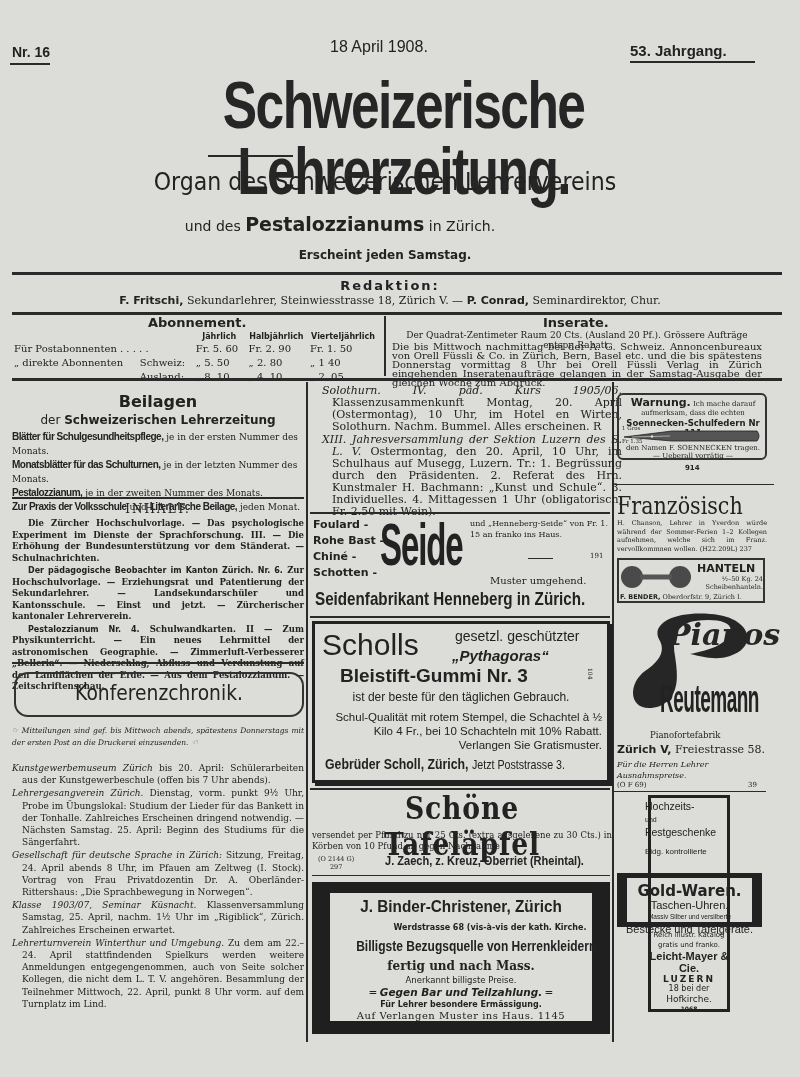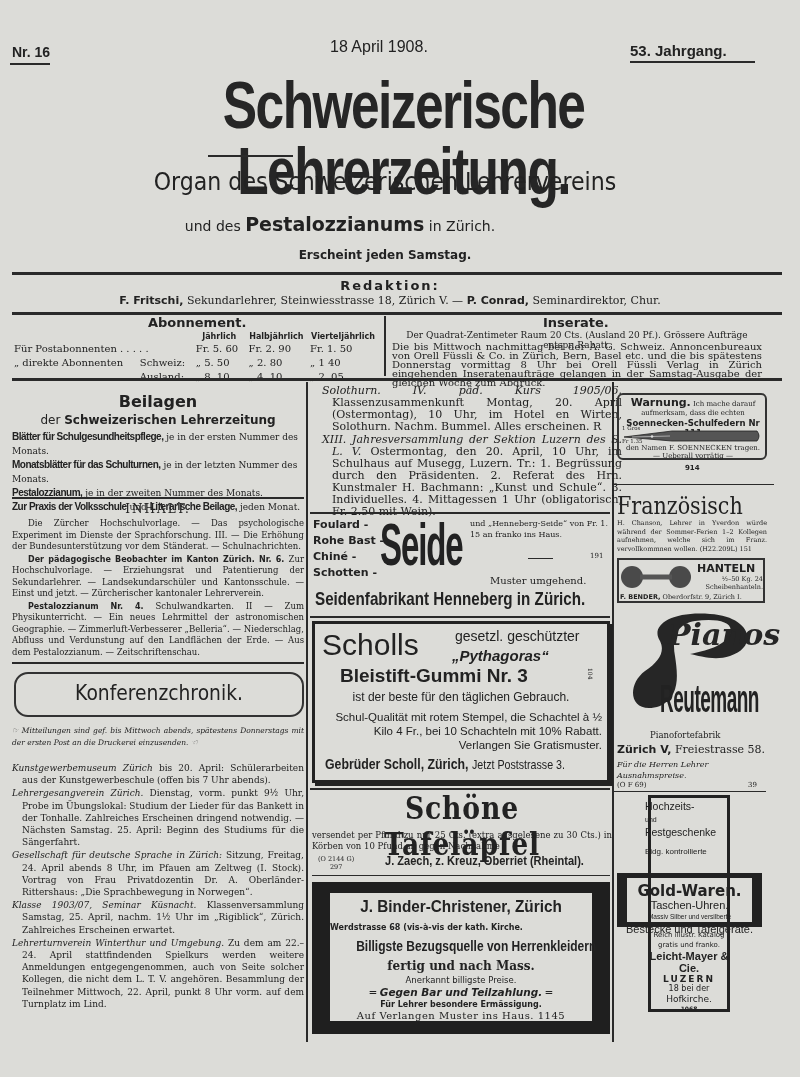--- a/index.html
+++ b/index.html
@@ -39,21 +39,21 @@
   .inserate-line1 { left: 392px; top: 330px; width: 370px; text-align: center; font-size: 9px; }
   .inserate-body { left: 392px; top: 342px; width: 370px; text-align: justify; font-size: 10px; line-height: 9px; }
   .beilagen-title { top: 392px; width: 292px; left: 12px; text-align: center;
                     font: bold 16px "DejaVu Sans", sans-serif; }
   .beilagen-sub { top: 413px; width: 292px; left: 12px; text-align: center;
                   font: 12px "DejaVu Sans", sans-serif; }
   .beilagen-sub b { font-weight: bold; }
   .beilagen-list { top: 430px; left: 12px; width: 295px; font-size: 9px; line-height: 14px; }
   .beilagen-list b { font: bold 10px "Liberation Sans", sans-serif; letter-spacing: -0.5px; }
   .inhalt-title { top: 502px; left: 12px; width: 292px; text-align: center; font-size: 12px; letter-spacing: 2px; }
-  .inhalt-body { top: 518px; left: 12px; width: 292px; font-size: 8.5px; line-height: 11.5px; text-align: justify; }
+  .inhalt-body { top: 518px; left: 12px; width: 292px; font-size: 8.5px; line-height: 11.5px; text-align: justify; font-weight: bold; }
   .inhalt-body p { text-indent: 16px; margin-bottom: 1px; }
   .inhalt-body b { font-family: "DejaVu Sans", sans-serif; font-size: 8px; }
   .konf-box { left: 14px; top: 672px; width: 290px; height: 45px; border: 2px solid #333;
               border-radius: 14px; }
   .konf-title { left: 14px; top: 680px; width: 290px; text-align: center;
                 font: 22px "DejaVu Sans", sans-serif; transform: scaleX(0.85); }
   .konf-note { left: 12px; top: 725px; width: 292px; font-size: 7.5px; line-height: 12px; font-style: italic; text-align: justify; }
   .konf-entries { left: 12px; top: 762px; width: 292px; font-size: 9px; line-height: 12.2px; text-align: justify; }
   .entry { padding-left: 10px; text-indent: -10px; margin-bottom: 1px; }
   .entry i { font-style: italic; }
@@ -81,21 +81,21 @@
   .scholls-foot span { font-weight: normal; font-size: 13px; }
   .schoene-title { left: 312px; top: 790px; width: 300px; text-align: center;
                    font: bold 31px "DejaVu Serif", serif; letter-spacing: 1px; transform: scaleX(0.86); }
   .schoene-body { left: 312px; top: 830px; width: 300px; font-size: 8.5px; line-height: 11px; text-align: justify; }
   .schoene-code { left: 318px; top: 855px; font-size: 6.5px; text-align: center; line-height: 8px; }
   .schoene-foot { left: 385px; top: 853px; font: bold 13px "Liberation Sans", sans-serif; transform: scaleX(0.85); transform-origin: 0 0; white-space: nowrap; }
   .binder-outer { left: 312px; top: 882px; width: 298px; height: 152px; background: #1f1f1f; }
   .binder-inner { left: 330px; top: 893px; width: 262px; height: 128px; background: #dcdcd8; }
   .binder-title { left: 330px; top: 897px; width: 262px; text-align: center;
                   font: bold 17px "Liberation Sans", sans-serif; transform: scaleX(0.9); }
-  .binder-addr { left: 330px; top: 923px; width: 288px; text-align: left; font: bold 8px "DejaVu Sans", sans-serif; }
+  .binder-addr { left: 346px; top: 923px; width: 288px; text-align: center; font: bold 8px "DejaVu Sans", sans-serif; }
   .binder-billig { left: 330px; top: 937px; width: 262px; text-align: center;
                    font: bold 15px "Liberation Sans", sans-serif; transform: scaleX(0.8); white-space: nowrap; }
   .binder-fertig { left: 330px; top: 959px; width: 262px; text-align: center; font: bold 12px "DejaVu Serif", serif; }
   .binder-anerk { left: 330px; top: 975px; width: 262px; text-align: center; font: 8.5px "DejaVu Sans", sans-serif; }
   .binder-bar { left: 330px; top: 986px; width: 262px; text-align: center; font: italic bold 10.5px "DejaVu Sans", sans-serif; }
   .binder-lehrer { left: 330px; top: 1000px; width: 262px; text-align: center; font: bold 8px "DejaVu Sans", sans-serif; }
   .binder-muster { left: 330px; top: 1010px; width: 262px; text-align: center; font: 10px "DejaVu Serif", serif; letter-spacing: 0.5px; }
 
   
   .warn-box { left: 617px; top: 393px; width: 150px; height: 67px; border: 2px solid #333; border-radius: 6px; }
@@ -300,21 +300,21 @@
   <div class="abs" style="left:622px;top:425px;font-size:5.5px;">1 Gros</div>
   <div class="abs" style="left:622px;top:438px;font-size:5.5px;">Fr 1.35</div>
   <div class="abs warn-foot">
     <div>den Namen F. SOENNECKEN tragen.</div>
     <div>— Ueberall vorrätig —</div>
   </div>
   <div class="abs warn-num">914</div>
   <div class="hr" style="left:614px;top:484px;width:160px;height:1px;"></div>
 
   <div class="abs franz-title">Französisch</div>
-  <div class="abs franz-body">H. Chanson, Lehrer in Yverdon würde während der Sommer-Ferien 1–2 Kollegen aufnehmen, welche sich im Franz. vervollkommnen wollen. (H22.209L) 151</div>
+  <div class="abs franz-body">H. Chanson, Lehrer in Yverdon würde während der Sommer-Ferien 1–2 Kollegen aufnehmen, welche sich im Franz. vervollkommnen wollen. (H22.209L) 237</div>
 
   <div class="abs hanteln-box"></div>
   <svg class="abs" style="left:620px;top:562px;width:72px;height:30px;" viewBox="0 0 72 30">
     <circle cx="12" cy="15" r="11" fill="#4a4a4a"></circle>
     <circle cx="60" cy="15" r="11" fill="#4a4a4a"></circle>
     <rect x="20" y="12.5" width="32" height="5" fill="#555"></rect>
   </svg>
   <div class="abs hanteln-title">HANTELN</div>
   <div class="abs hanteln-sub">
     <div>½–50 Kg. 24</div>

